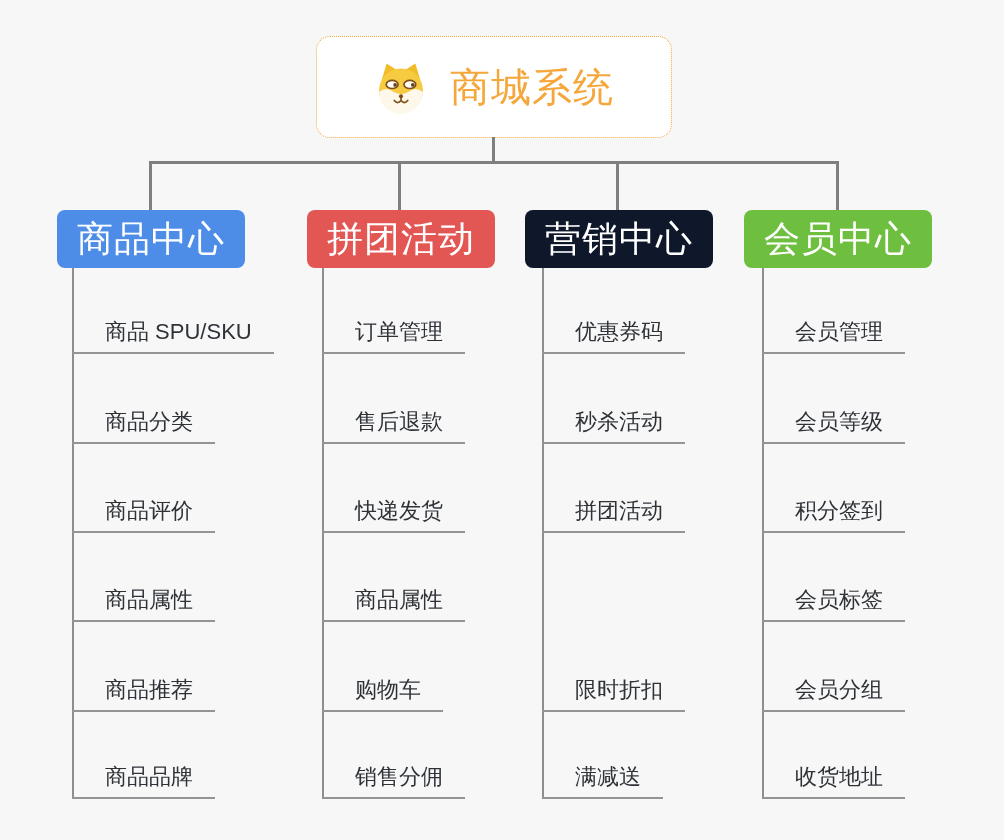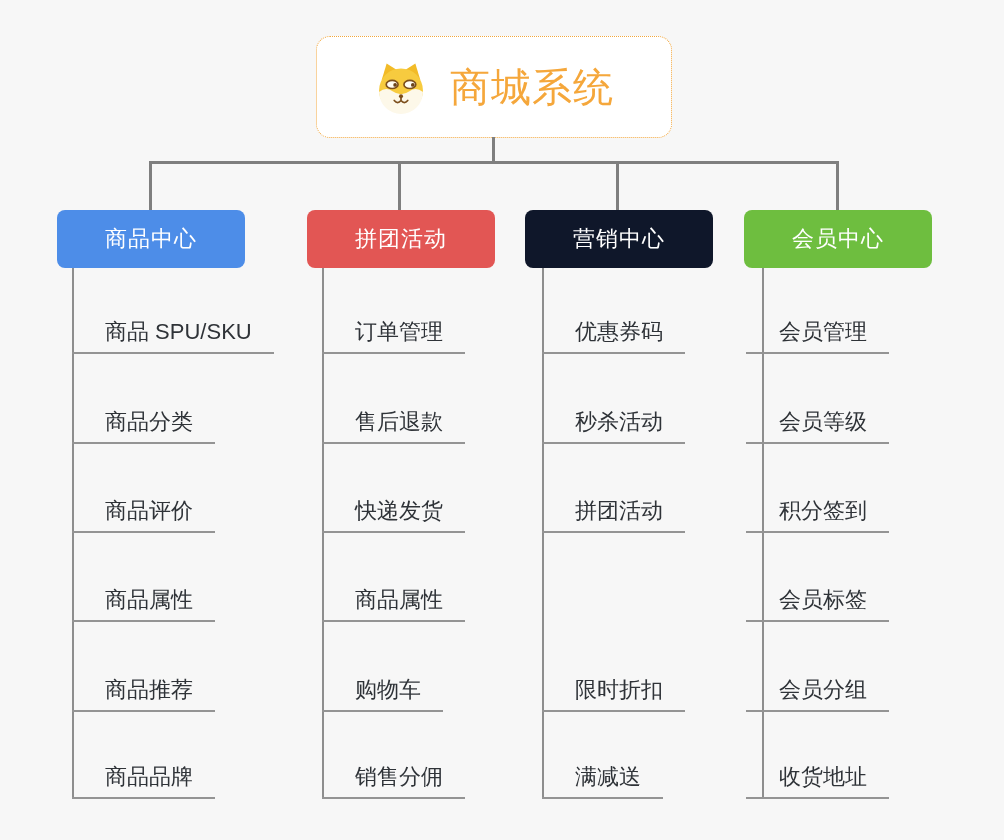--- a/index.html
+++ b/index.html
@@ -27,37 +27,37 @@
   .doge{width:54px;height:54px;display:block;}
   
   .vroot{position:absolute;left:492px;top:137px;width:3px;height:26px;background:#7F7F7F;}
   .hbar{position:absolute;left:149px;top:161px;width:690px;height:3px;background:#7F7F7F;}
   .drop{position:absolute;top:163px;width:3px;height:47px;background:#7F7F7F;}
   .d1{left:149px}.d2{left:398px}.d3{left:616px}.d4{left:836px}
   
   .branch{
     position:absolute;top:210px;width:188px;height:58px;border-radius:8px;
     display:flex;align-items:center;justify-content:center;
-    font-size:22px;color:#FFFFFF;letter-spacing:1px;white-space:nowrap;
+    font-size:36px;color:#FFFFFF;letter-spacing:1px;white-space:nowrap;
   }
   .b1{left:57px;background:#4D8DE8}
   .b2{left:307px;background:#E25654}
   .b3{left:525px;background:#EEAC3D}
   .b4{left:744px;background:#6EBE3F}
   
   .trunk{position:absolute;top:268px;width:2px;height:531px;background:#8E8E8E;}
   .t1{left:72px}.t2{left:322px}.t3{left:542px}.t4{left:762px}
   
   .leaf{
     position:absolute;height:40px;line-height:40px;
     border-bottom:2px solid #949494;
     padding:0 22px 0 33px;
     font-size:22px;color:#2F3338;white-space:nowrap;
   }
-  .c1{left:72px}.c2{left:322px}.c3{left:542px}.c4{left:746px}
+  .c1{left:72px}.c2{left:322px}.c3{left:542px}.c4{left:762px}
   .r1{top:312px}.r2{top:402px}.r3{top:491px}.r4{top:580px}.r5{top:670px}.r6{top:757px}
 </style>
 </head>
 <body>
 
 <div class="canvas">
 
   <div class="root" style="border-color: rgb(243, 167, 60);">
     <svg class="doge" viewBox="0 0 64 64" aria-hidden="true">
       <polygon points="9,24 15,4 29,13" fill="#F2BB28"></polygon>

